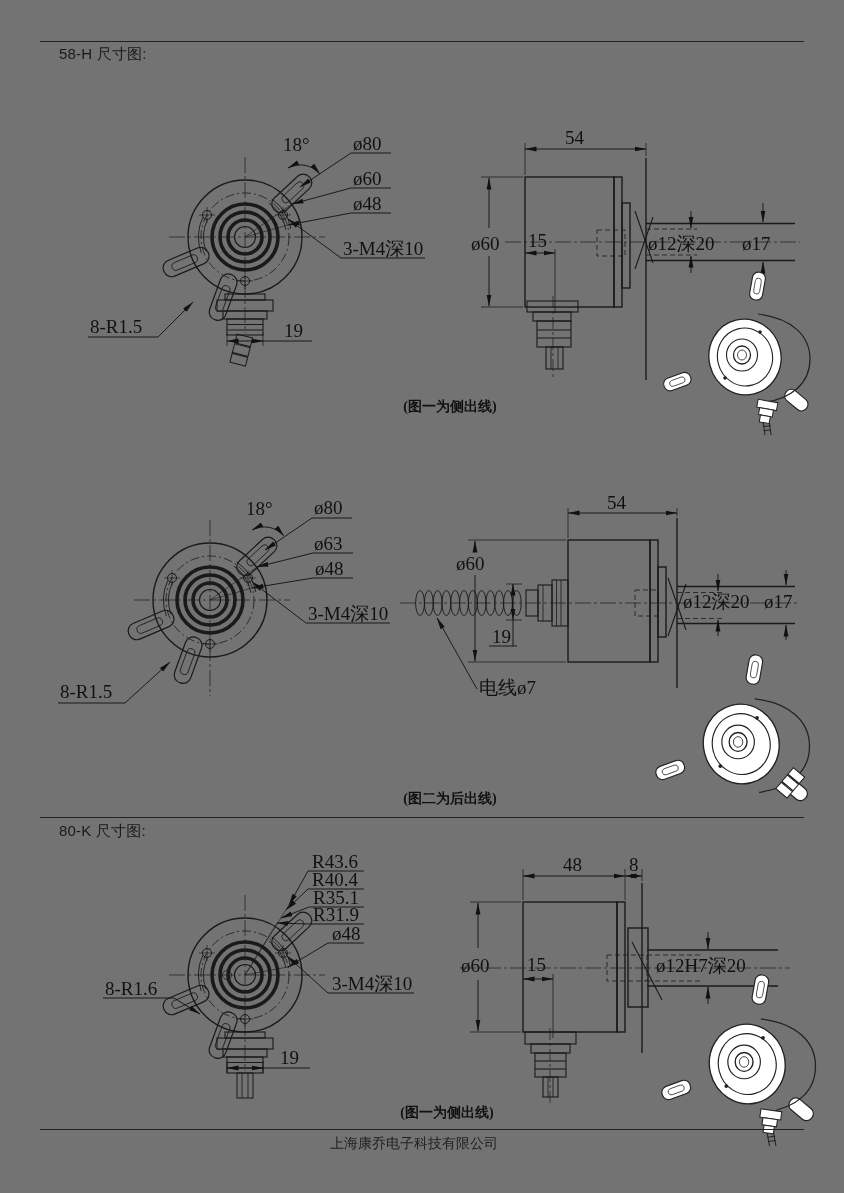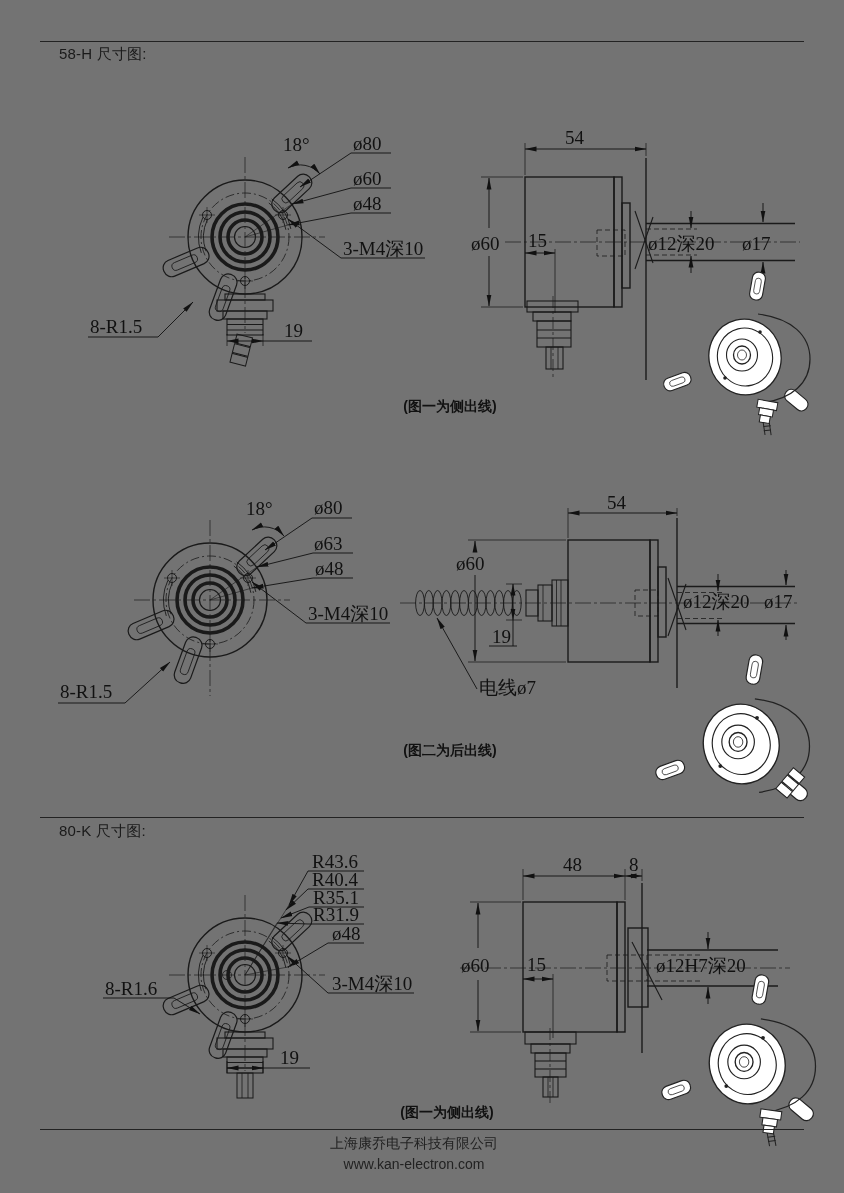--- a/index.html
+++ b/index.html
@@ -1,20 +1,20 @@
 <!DOCTYPE html>
 <html><head>
 <meta charset="utf-8">
 <style>
   html,body{margin:0;padding:0;background:#fff;}
   #page{position:relative;width:844px;height:1193px;background:#737373;overflow:hidden;
         font-family:"Liberation Sans","DejaVu Sans",sans-serif;color:#1a1a1a;}
   .rule{position:absolute;left:40px;width:764px;height:0;border-top:1.6px solid #222;}
   .sec-title{position:absolute;left:59px;font-size:15px;color:#1a1a1a;letter-spacing:.2px;}
-  .caption{position:absolute;width:220px;text-align:center;font-size:14px;font-weight:bold;color:#111;}
+  .caption{position:absolute;width:220px;text-align:center;font-size:14px;font-weight:bold;color:#111;font-family:Liberation Serif, serif;}
   .footer-line{position:absolute;left:40px;width:764px;border-top:1.6px solid #222;}
   .footer-text{position:absolute;left:0;width:828px;text-align:center;font-size:14px;color:#222;}
   svg{position:absolute;left:0;top:0;}
   text.dim{font-family:"Liberation Serif","DejaVu Serif",serif;font-size:19px;fill:#111;}
 </style>
 </head>
 <body>
 
 <div id="page">
 
@@ -405,19 +405,18 @@
       <text class="dim" x="656" y="972">ø12H7深20</text>
     </g>
 
     <g transform="translate(700,1000) scale(1.05)">
       <use href="#iso-enc"></use>
       <use href="#iso-gland" transform="translate(68,105) rotate(8)"></use>
     </g>
   </svg>
 
   <div class="caption" style="left:340px;top:398px">(图一为侧出线)</div>
-  <div class="caption" style="left:340px;top:742px">(图二为后出线)</div>
+  <div class="caption" style="left:340px;top:790px">(图二为后出线)</div>
   <div class="caption" style="left:337px;top:1104px">(图一为侧出线)</div>
 
   <div class="footer-line" style="top:1129px"></div>
   <div class="footer-text" style="top:1135px">上海康乔电子科技有限公司</div>
-  <div class="footer-text" style="top:1156px">www.kan-electron.com</div>
 </div>
 
 </body></html>

